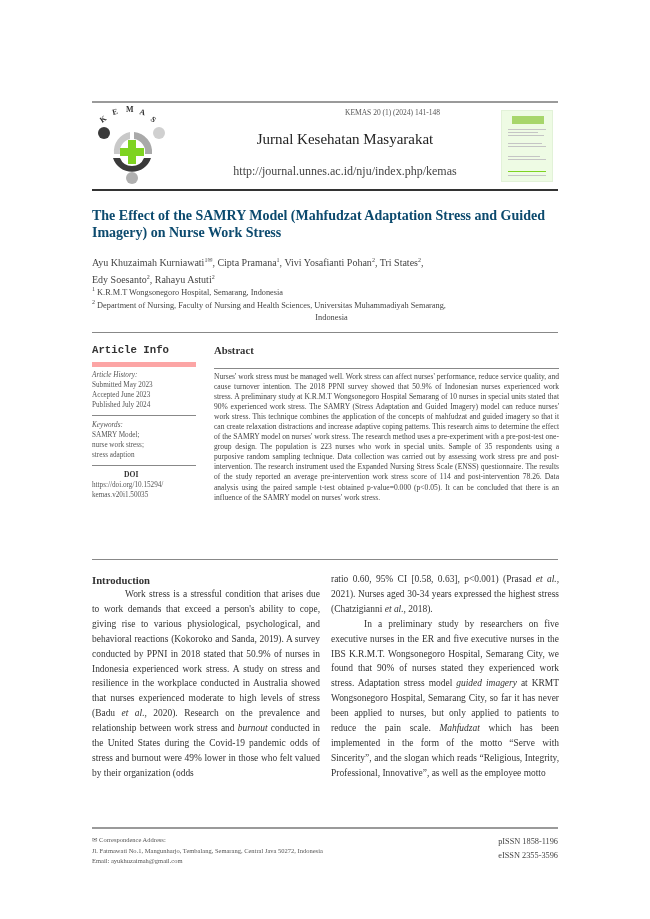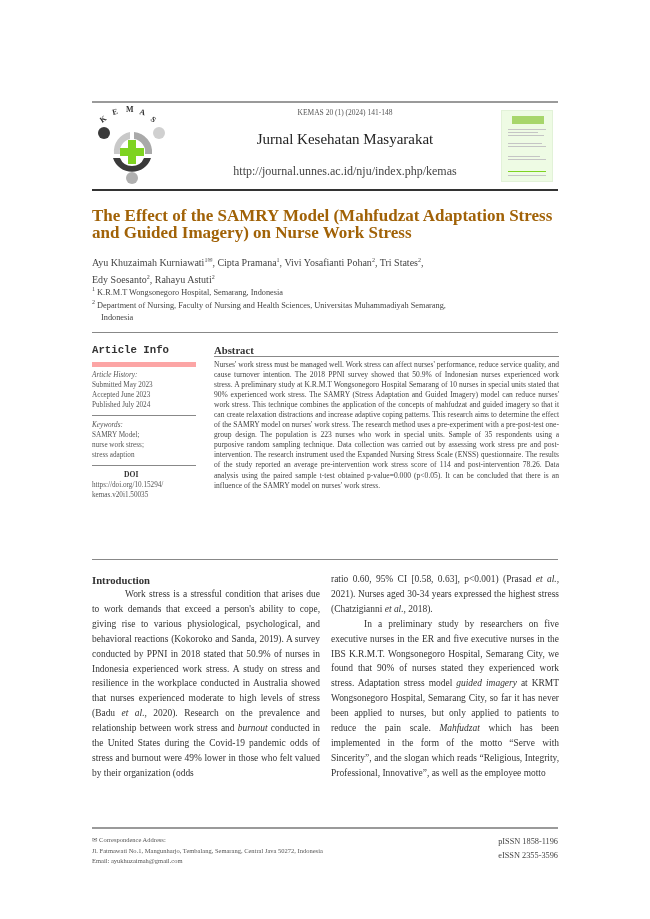--- a/index.html
+++ b/index.html
@@ -6,44 +6,44 @@
   body { width: 650px; height: 919px; position: relative; overflow: hidden;
          font-family: "Liberation Serif", "DejaVu Serif", serif; color: #333; }
   .abs { position: absolute; }
   .rule-top { left: 92px; top: 101px; width: 466px; height: 2px; background: #9a9a9a; }
   .rule-head { left: 92px; top: 189px; width: 466px; height: 2px; background: #333; }
   .rule-mid { left: 92px; top: 332px; width: 466px; height: 1px; background: #888; }
   .rule-intro { left: 92px; top: 559px; width: 466px; height: 1px; background: #888; }
   .rule-foot { left: 92px; top: 827px; width: 466px; height: 2px; background: #9a9a9a; }
 
   .logo { left: 96px; top: 106px; width: 72px; height: 80px; }
-  .citation { left: 250px; top: 108px; width: 190px; text-align: center; font-size: 7.5px; color: #555; }
+  .citation { left: 250px; top: 108px; width: 190px; text-align: right; font-size: 7.5px; color: #555; }
   .journal { left: 200px; top: 131px; width: 290px; text-align: center; font-size: 15px; color: #222; }
   .url { left: 200px; top: 164px; width: 290px; text-align: center; font-size: 12px; color: #444; }
   .cover { left: 501px; top: 110px; width: 50px; height: 70px; background: #eefbe4; border: 1px solid #e2f2d8; }
   .cover .bar { position: absolute; left: 6px; right: 6px; height: 1px; background: #bcd8b0; }
   .cover .title { position: absolute; left: 10px; top: 5px; width: 32px; height: 8px; background: #a7d66b; }
   .cover .line { position: absolute; left: 6px; height: 1px; background: #c5c5c5; }
 
-  .paper-title { left: 92px; top: 207px; width: 470px; font-size: 17px; font-weight: bold; line-height: 17px; color: #a16207; }
+  .paper-title { left: 92px; top: 207px; width: 470px; font-size: 14px; font-weight: bold; line-height: 17px; color: #0c4a6e; }
   .authors { left: 92px; top: 253px; width: 470px; font-size: 10px; line-height: 15px; color: #444; }
   .affil { left: 92px; width: 470px; font-size: 8.3px; line-height: 12px; color: #444; }
-  .affil .indent { padding-left: 9px; }
+  .affil .indent { padding-left: 9px; text-align: center; }
   sup { font-size: 6px; }
 
   .sec-head { font-weight: bold; font-size: 10.7px; color: #333; }
   .info-col { left: 92px; top: 344px; width: 104px; }
   .info-col .underline { border-bottom: 5px solid #fca5a5; padding-bottom: 6px; font-family: Liberation Mono, monospace; }
   .info-block { font-size: 7.2px; line-height: 10px; color: #555; }
   .info-block .lab { font-style: italic; }
   .info-sep { height: 1px; background: #888; margin: 5px 0 4px 0; }
   .doi-label { font-weight: bold; color: #333; font-size: 7.6px; padding-left: 32px; }
 
   .abs-col { left: 214px; top: 344px; width: 345px; }
-  .abs-col .underline { border-bottom: 1px solid #888; padding-bottom: 0; }
+  .abs-col .underline { border-bottom: 1px solid #888; padding-bottom: 12px; }
   .abs-text { font-size: 7.55px; line-height: 10.05px; color: #444; text-align: justify; margin-top: 3px; }
 
   .intro-head { left: 92px; top: 574px; }
   .col { font-size: 9.45px; line-height: 14.9px; color: #333; text-align: justify; width: 228px; }
   .col-left { left: 92px; top: 587px; }
   .col-right { left: 331px; top: 572px; }
   .col p { margin: 0; }
   .col .ind { text-indent: 33px; }
 
   .foot-left { left: 92px; top: 835px; width: 340px; font-size: 6.5px; line-height: 10.5px; color: #555; }

